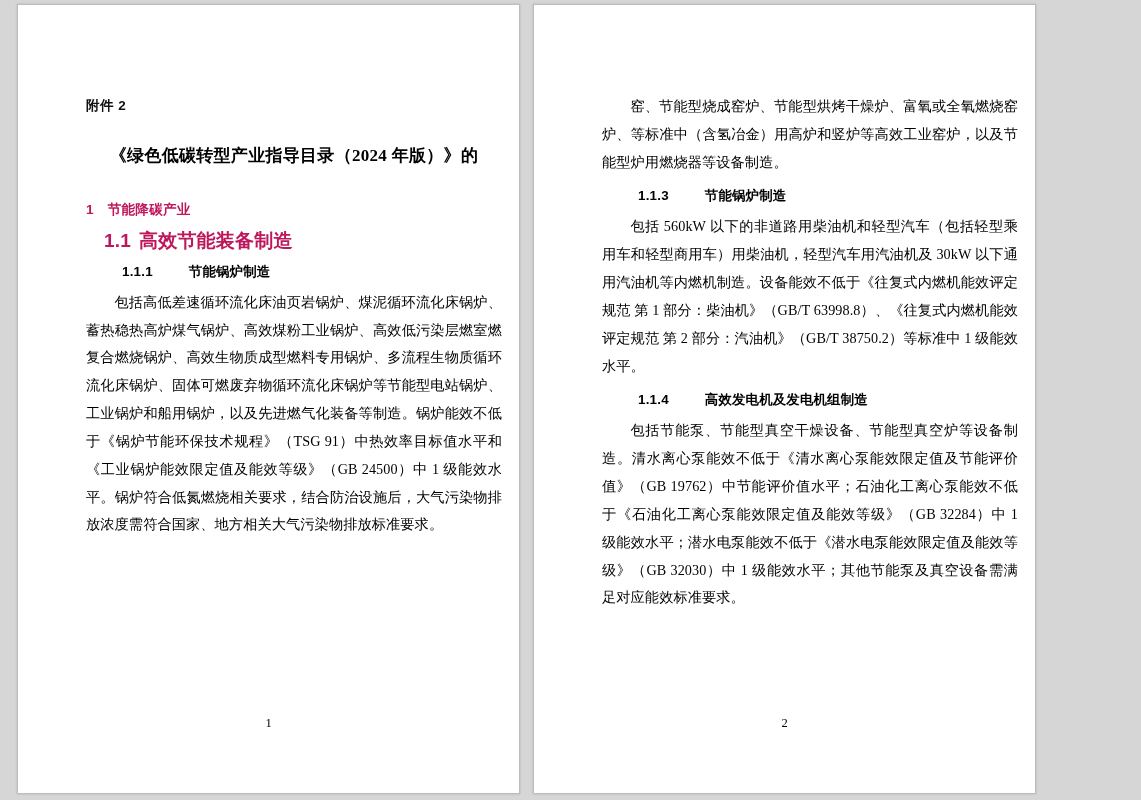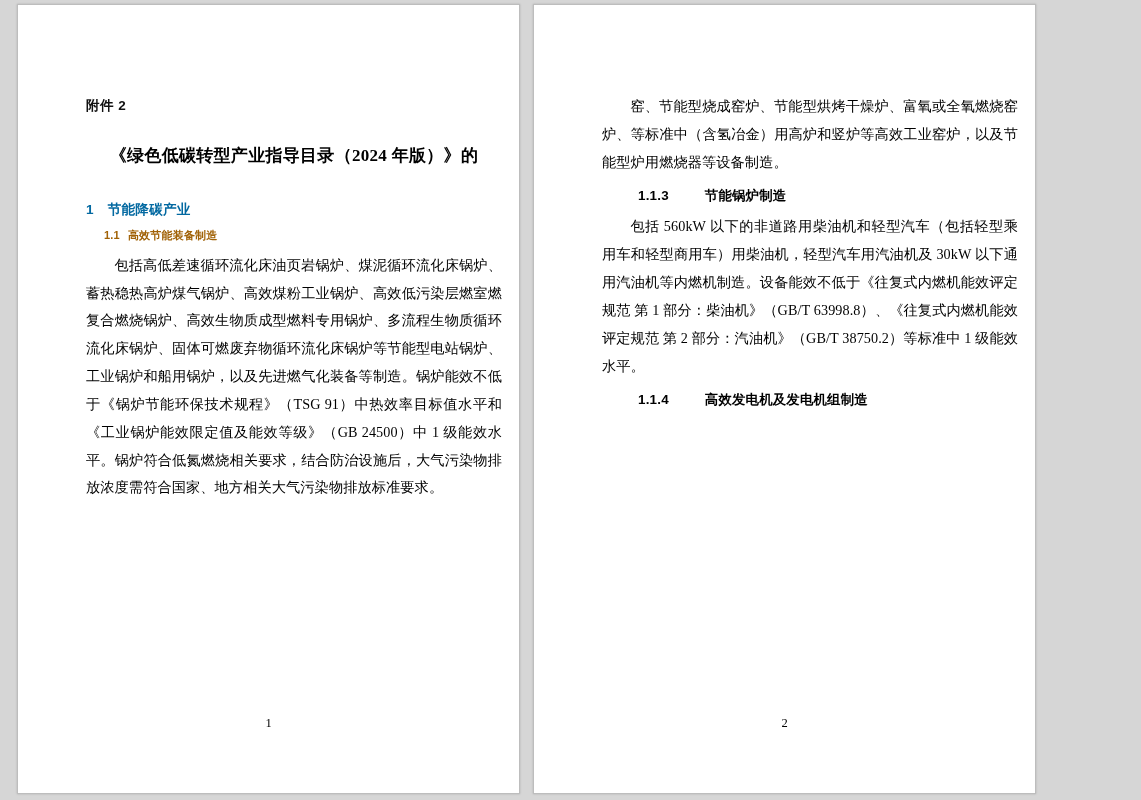--- a/index.html
+++ b/index.html
@@ -52,30 +52,30 @@
     text-align: center;
     line-height: 1.75;
     color: #000;
     margin-bottom: 30px;
     letter-spacing: 0.3px;
   }
   .h1 {
     font-size: 13.6px;
     font-weight: bold;
     font-family: "Liberation Sans", sans-serif;
-    color: #0369a1;
+    color: #be185d;
     margin: 0 0 9px 0;
     letter-spacing: 0.2px;
   }
   .h1 .num { margin-right: 14px; }
   .h2 {
-    font-size: 11px;
+    font-size: 19px;
     font-weight: bold;
     font-family: "Liberation Sans", sans-serif;
-    color: #a16207;
+    color: #be185d;
     margin: 0 0 9px 0;
     padding-left: 18px;
     letter-spacing: 0.2px;
   }
   .h2 .num { margin-right: 8px; }
   .h3 {
     font-size: 13.4px;
     font-weight: bold;
     font-family: "Liberation Sans", sans-serif;
     color: #000;
@@ -122,20 +122,23 @@
       </div>
 
       <div class="h1">
         <span class="num">1</span><span>节能降碳产业</span>
       </div>
 
       <div class="h2">
         <span class="num">1.1</span><span>高效节能装备制造</span>
       </div>
 
+      <div class="h3">
+        <span class="num">1.1.1</span><span>节能锅炉制造</span>
+      </div>
 
       <p class="body tight">包括高低差速循环流化床油页岩锅炉、煤泥循环流化床锅炉、蓄热稳热高炉煤气锅炉、高效煤粉工业锅炉、高效低污染层燃室燃复合燃烧锅炉、高效生物质成型燃料专用锅炉、多流程生物质循环流化床锅炉、固体可燃废弃物循环流化床锅炉等节能型电站锅炉、工业锅炉和船用锅炉，以及先进燃气化装备等制造。锅炉能效不低于《锅炉节能环保技术规程》（TSG 91）中热效率目标值水平和《工业锅炉能效限定值及能效等级》（GB 24500）中 1 级能效水平。锅炉符合低氮燃烧相关要求，结合防治设施后，大气污染物排放浓度需符合国家、地方相关大气污染物排放标准要求。</p>
 
 
     </div>
     <div class="page-number">1</div>
   </div>
 
   <div class="page page2">
     <div class="page-inner">
@@ -146,17 +149,18 @@
       </div>
 
       <p class="body">包括 560kW 以下的非道路用柴油机和轻型汽车（包括轻型乘用车和轻型商用车）用柴油机，轻型汽车用汽油机及 30kW 以下通用汽油机等内燃机制造。设备能效不低于《往复式内燃机能效评定规范 第 1 部分：柴油机》（GB/T 63998.8）、《往复式内燃机能效评定规范 第 2 部分：汽油机》（GB/T 38750.2）等标准中 1 级能效水平。</p>
 
       <div class="h3">
         <span class="num">1.1.4</span><span>高效发电机及发电机组制造</span>
       </div>
 
 
 
+      <p class="body">包括节能泵、节能型真空干燥设备、节能型真空炉等设备制造。清水离心泵能效不低于《清水离心泵能效限定值及节能评价值》（GB 19762）中节能评价值水平；石油化工离心泵能效不低于《石油化工离心泵能效限定值及能效等级》（GB 32284）中 1 级能效水平；潜水电泵能效不低于《潜水电泵能效限定值及能效等级》（GB 32030）中 1 级能效水平；其他节能泵及真空设备需满足对应能效标准要求。</p>
     </div>
     <div class="page-number">2</div>
   </div>
 
 </div>
 
 </body></html>

